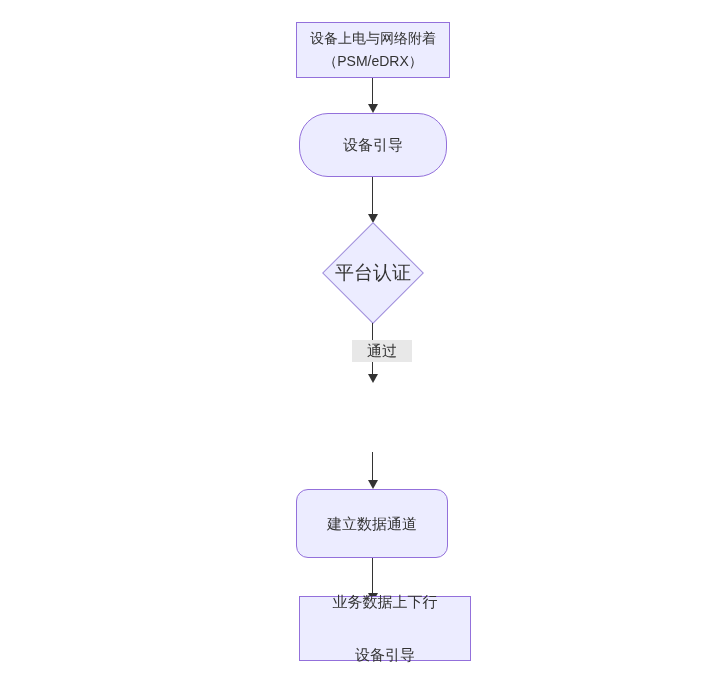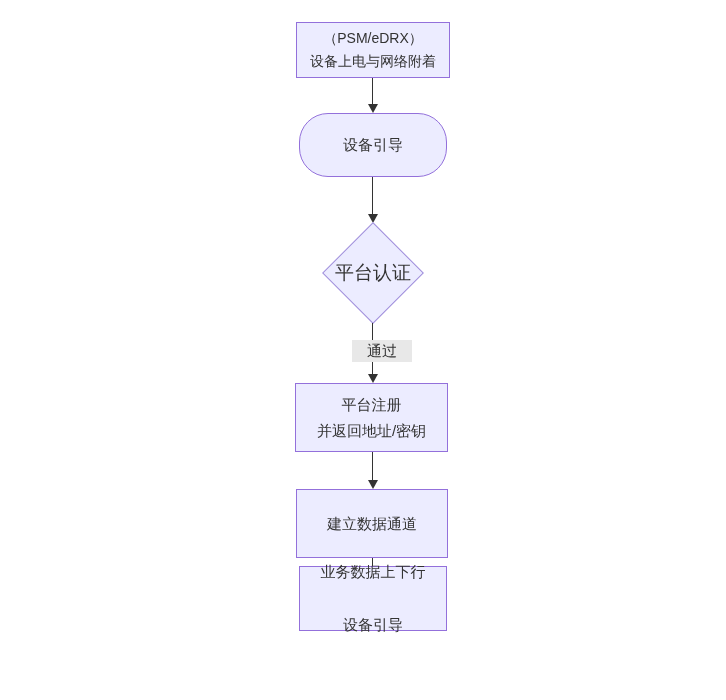--- a/index.html
+++ b/index.html
@@ -24,22 +24,22 @@
     line-height: 26px;
     text-align: center;
     display: flex;
     flex-direction: column;
     align-items: center;
     justify-content: center;
   }
   .n1 { left: 296px; top: 22px;  width: 154px; height: 56px; line-height: 23px; font-size: 14px; }
   .n2 { left: 299px; top: 113px; width: 148px; height: 64px; border-radius: 29px; }
   .n4 { left: 295px; top: 383px; width: 153px; height: 69px; }
-  .n5 { left: 296px; top: 489px; width: 152px; height: 69px; }
-  .n6 { left: 299px; top: 566px; width: 148px; height: 65px; gap: 27px; }
+  .n5 { left: 296px; top: 489px; width: 152px; height: 69px; border-radius: 12px; }
+  .n6 { left: 299px; top: 596px; width: 172px; height: 65px; gap: 27px; }
 
   
   .diamond-shape {
     position: absolute;
     left: 337px; top: 237px;
     width: 72px; height: 72px;
     background: #ECECFF;
     border: 1px solid #a18fdb;
     transform: rotate(45deg);
   }
@@ -93,45 +93,41 @@
     align-items: center;
     justify-content: center;
   }
 </style>
 </head>
 <body>
 
 <div class="canvas">
 
   <div class="node n1">
+    <span>设备上电与网络附着</span>
     <span>（PSM/eDRX）</span>
-    <span>设备上电与网络附着</span>
   </div>
 
   <div class="edge-line e1"></div>
   <div class="arrowhead a1"></div>
 
   <div class="node n2">
     <span>设备引导</span>
   </div>
 
   <div class="edge-line e2"></div>
   <div class="arrowhead a2"></div>
 
   <div class="diamond-shape"></div>
   <div class="diamond-label">平台认证</div>
 
   <div class="edge-line e3"></div>
   <div class="edge-label">通过</div>
   <div class="arrowhead a3"></div>
 
-  <div class="node n4">
-    <span>平台注册</span>
-    <span>并返回地址/密钥</span>
-  </div>
 
   <div class="edge-line e4"></div>
   <div class="arrowhead a4"></div>
 
   <div class="node n5">
     <span>建立数据通道</span>
   </div>
 
   <div class="edge-line e5"></div>
   <div class="arrowhead a5"></div>

